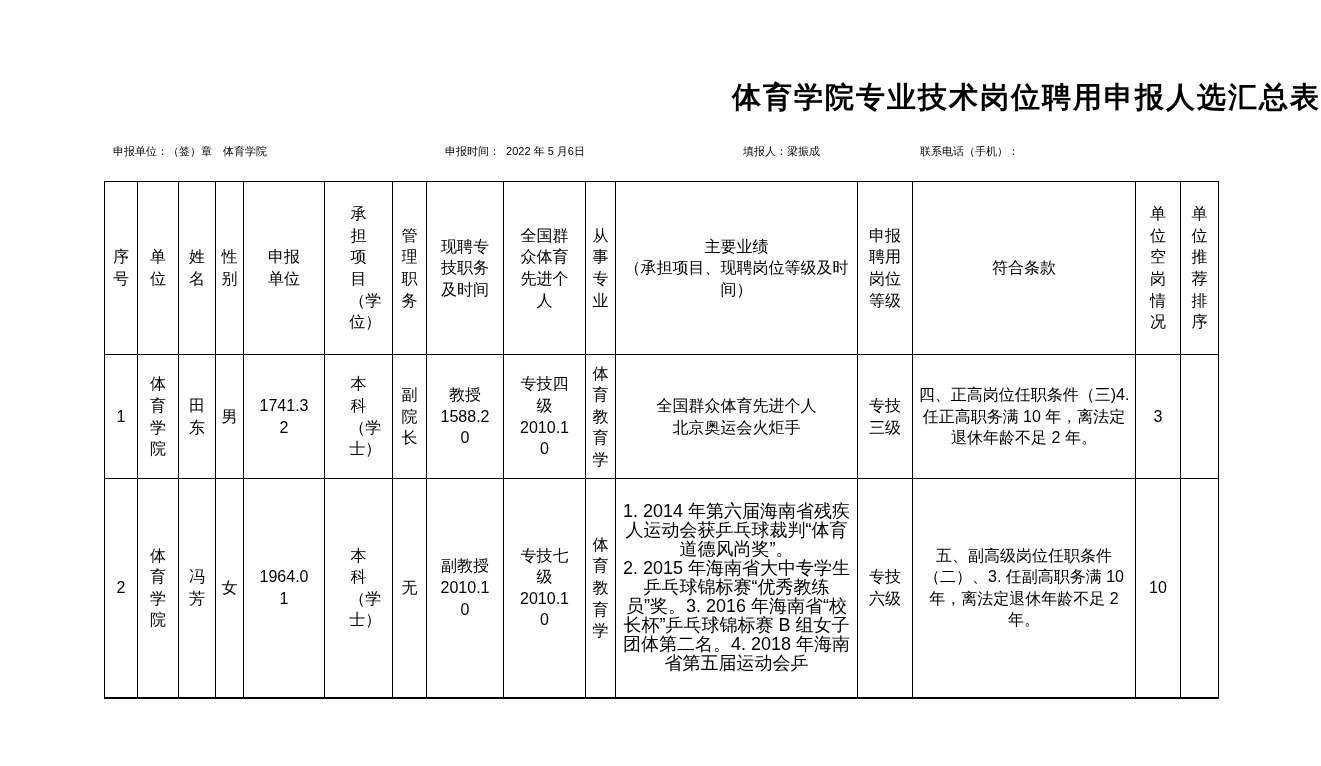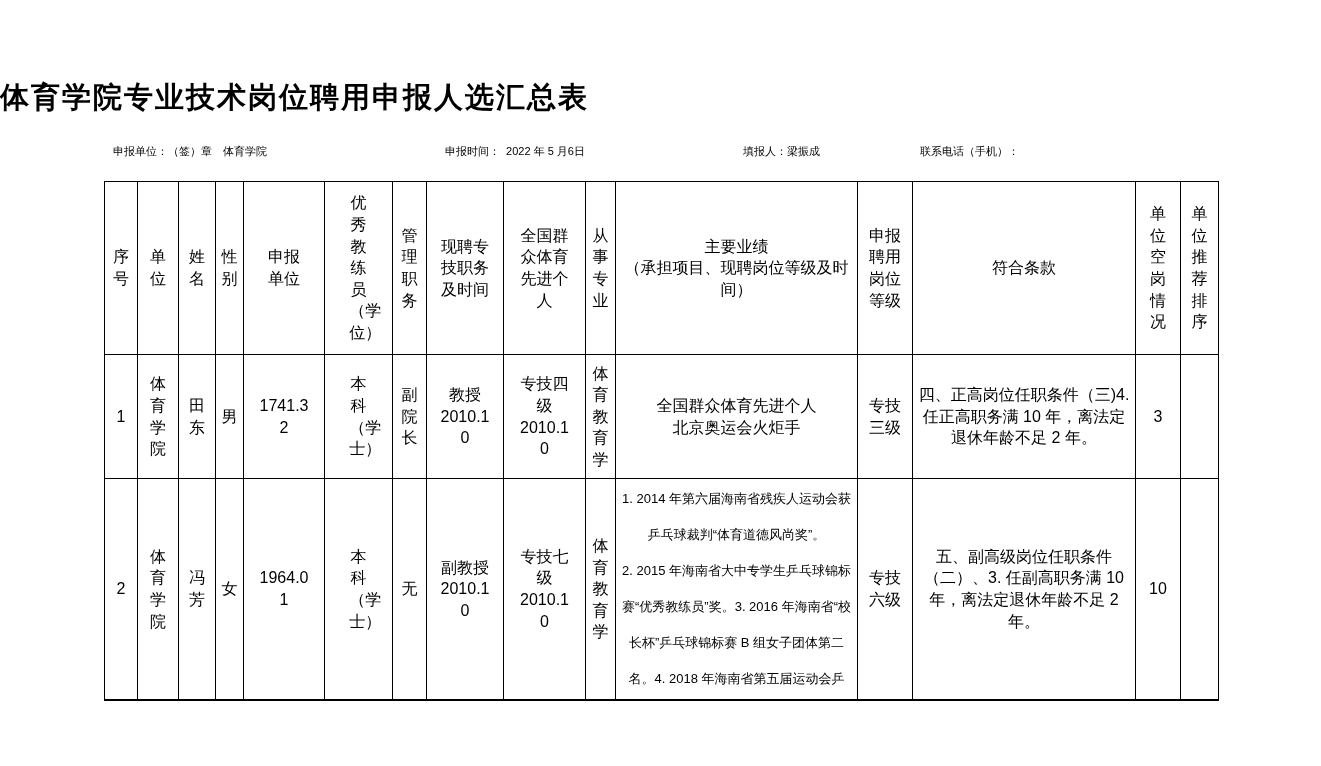--- a/index.html
+++ b/index.html
@@ -5,22 +5,22 @@
   html,body{margin:0;padding:0;background:#fff;}
   .page{
     position:relative;
     width:1321px;height:766px;
     background:#ffffff;
     font-family:"Liberation Sans","DejaVu Sans",sans-serif;
     color:#000;
     overflow:hidden;
   }
   .doc-title{
-    position:absolute;left:0;right:16px;top:78px;
-    text-align:left;
+    position:absolute;left:0;right:0;top:78px;
+    text-align:right;
     font-size:29px;font-weight:700;letter-spacing:2px;
     white-space:nowrap;
   }
   .info-line span{
     position:absolute;top:144px;
     font-size:11px;white-space:pre;
   }
   .info-unit{left:113px;}
   .info-date{left:445px;}
   .info-filler{left:743px;}
@@ -48,21 +48,21 @@
     word-break:break-all;
     white-space:pre-line;
     vertical-align:middle;
   }
   .w1{width:1.15em;}
   .w2{width:2.2em;}
   .w3{width:3.25em;text-align:center;}
   td.left{text-align:left;padding:2px 8px;}
   td.ach-long{
     text-align:left;vertical-align:top;
-    padding:2px 5px;line-height:36px;font-size:13px;
+    padding:2px 5px;line-height:19px;font-size:18px;
   }
 </style>
 </head>
 <body>
 
 <div class="page">
 
   <div class="doc-title">体育学院专业技术岗位聘用申报人选汇总表</div>
 
   <div class="info-line">
@@ -91,21 +91,21 @@
         <col style="width:38px">
     </colgroup>
 
     <tbody>
         <tr class="r-head">
       <td><div class="vb w1">序号</div></td>
       <td><div class="vb w1">单位</div></td>
       <td><div class="vb w1">姓名</div></td>
       <td><div class="vb w1">性别</div></td>
       <td><div class="vb w2">申报单位</div></td>
-      <td><div class="vb w1">优秀教练员（学位）</div></td>
+      <td><div class="vb w1">承担项目（学位）</div></td>
       <td><div class="vb w1">管理职务</div></td>
       <td><div class="vb w3">现聘专技职务及时间</div></td>
       <td><div class="vb w3">全国群众体育先进个人</div></td>
       <td><div class="vb w1">从事专业</div></td>
       <td>主要业绩
 （承担项目、现聘岗位等级及时间）</td>
       <td><div class="vb w2">申报聘用岗位等级</div></td>
       <td>符合条款</td>
       <td><div class="vb w1">单位空岗情况</div></td>
       <td><div class="vb w1">单位推荐排序</div></td>
@@ -114,21 +114,21 @@
     <tr class="r1">
       <td>1</td>
       <td><div class="vb w1">体育学院</div></td>
       <td><div class="vb w1">田东</div></td>
       <td>男</td>
       <td>1741.3
 2</td>
       <td><div class="vb w1">本科（学士）</div></td>
       <td><div class="vb w1">副院长</div></td>
       <td>教授
-2010.1
+1588.2
 0</td>
       <td>专技四
 级
 2010.1
 0</td>
       <td><div class="vb w1">体育教育学</div></td>
       <td>全国群众体育先进个人
 北京奥运会火炬手</td>
       <td>专技
 三级</td>

